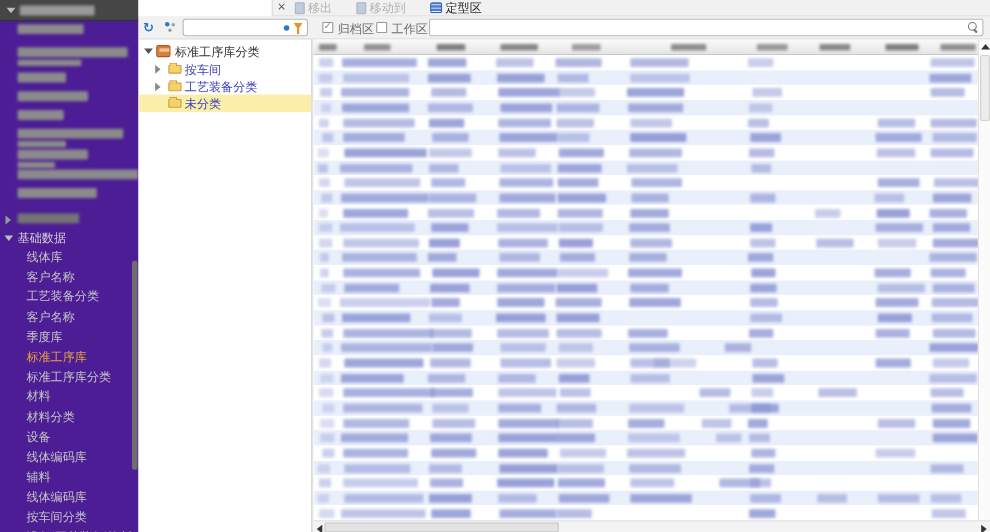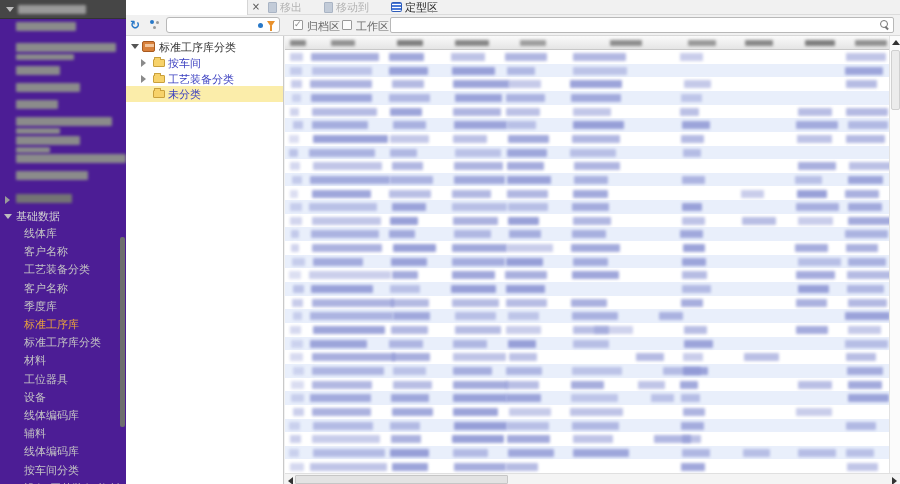--- a/index.html
+++ b/index.html
@@ -190,21 +190,21 @@
         <div class="sb-item selected" style="top: 316px;">
           <span class="lbl">标准工序库</span>
         </div>
         <div class="sb-item" style="top: 334.2px;">
           <span class="lbl">标准工序库分类</span>
         </div>
         <div class="sb-item" style="top: 352.4px; text-decoration: underline;">
           <span class="lbl">材料</span>
         </div>
         <div class="sb-item" style="top: 370.6px;">
-          <span class="lbl">工位器具</span>
+          <span class="lbl">材料分类</span>
         </div>
         <div class="sb-item" style="top: 388.8px;">
           <span class="lbl">设备</span>
         </div>
         <div class="sb-item" style="top: 407px;">
           <span class="lbl">线体编码库</span>
         </div>
         <div class="sb-item" style="top: 425.2px;">
           <span class="lbl">辅料</span>
         </div>

